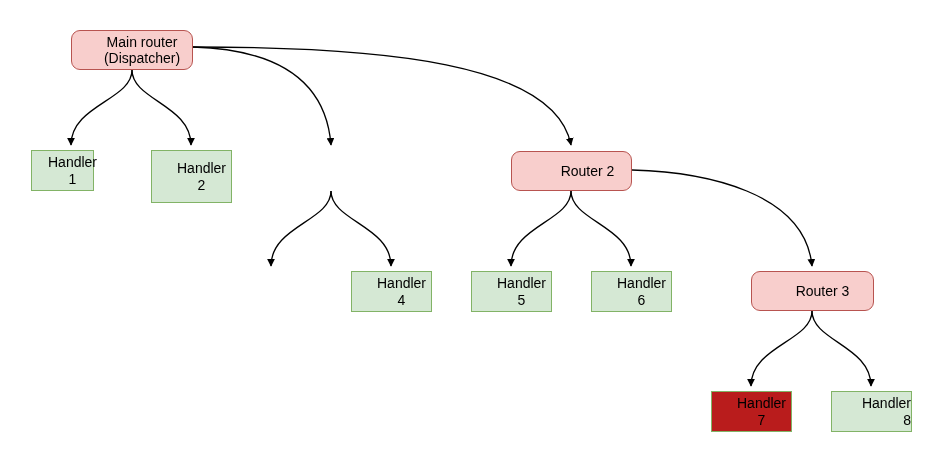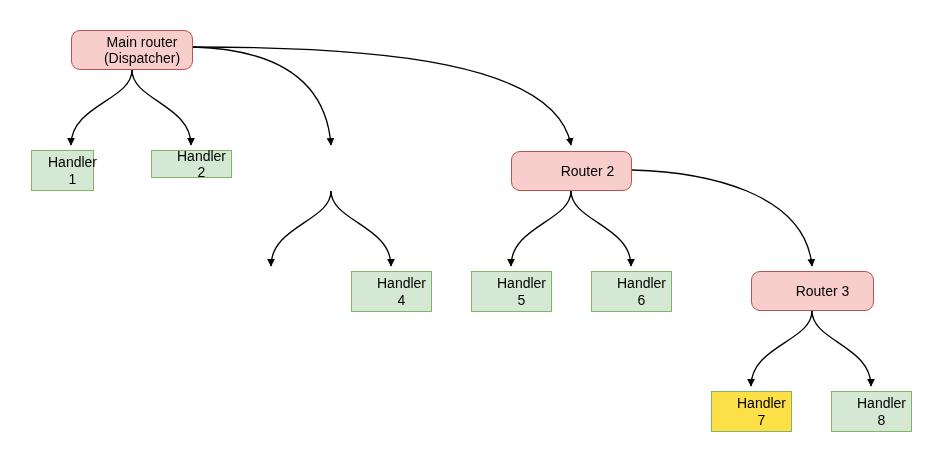--- a/index.html
+++ b/index.html
@@ -96,21 +96,21 @@
 
   <div class="node node-router" style="left: 71px; top: 30px; width: 122px; height: 40px; background: rgb(248, 206, 204); border-color: rgb(184, 84, 80);">
     <span class="node-label">Main router
 (Dispatcher)</span>
   </div>
 
   <div class="node node-handler" style="left: 31px; top: 150px; width: 63px; height: 41px; background: rgb(213, 232, 212); border-color: rgb(130, 179, 102);">
     <span class="node-label">Handler 1</span>
   </div>
 
-  <div class="node node-handler" style="left: 151px; top: 150px; width: 81px; height: 28px; background: rgb(213, 232, 212); border-color: rgb(130, 179, 102);">
+  <div class="node node-handler" style="left: 151px; top: 150px; width: 81px; height: 53px; background: rgb(213, 232, 212); border-color: rgb(130, 179, 102);">
     <span class="node-label">Handler 2</span>
   </div>
 
 
   <div class="node node-router" style="left: 511px; top: 151px; width: 121px; height: 40px; background: rgb(248, 206, 204); border-color: rgb(184, 84, 80); padding-left: 12px;">
     <span class="node-label">Router 2</span>
   </div>
 
 
   <div class="node node-handler" style="left: 351px; top: 271px; width: 81px; height: 41px; background: rgb(213, 232, 212); border-color: rgb(130, 179, 102);">
@@ -122,21 +122,21 @@
   </div>
 
   <div class="node node-handler" style="left: 591px; top: 271px; width: 81px; height: 41px; background: rgb(213, 232, 212); border-color: rgb(130, 179, 102);">
     <span class="node-label">Handler 6</span>
   </div>
 
   <div class="node node-router" style="left: 751px; top: 271px; width: 123px; height: 40px; background: rgb(248, 206, 204); border-color: rgb(184, 84, 80);">
     <span class="node-label">Router 3</span>
   </div>
 
-  <div class="node node-handler" style="left: 711px; top: 391px; width: 81px; height: 41px; background: #fde047; border-color: rgb(130, 179, 102);">
+  <div class="node node-handler" style="left: 711px; top: 391px; width: 81px; height: 41px; background: #b91c1c; border-color: rgb(130, 179, 102);">
     <span class="node-label">Handler 7</span>
   </div>
 
-  <div class="node node-handler" style="left: 831px; top: 391px; width: 81px; height: 41px; background: rgb(213, 232, 212); border-color: rgb(130, 179, 102);">
+  <div class="node node-handler" style="left: 831px; top: 391px; width: 81px; height: 41px; background: rgb(213, 232, 212); border-color: rgb(130, 179, 102); text-align: right;">
     <span class="node-label">Handler 8</span>
   </div>
 
 </div>
 
 </body></html>

